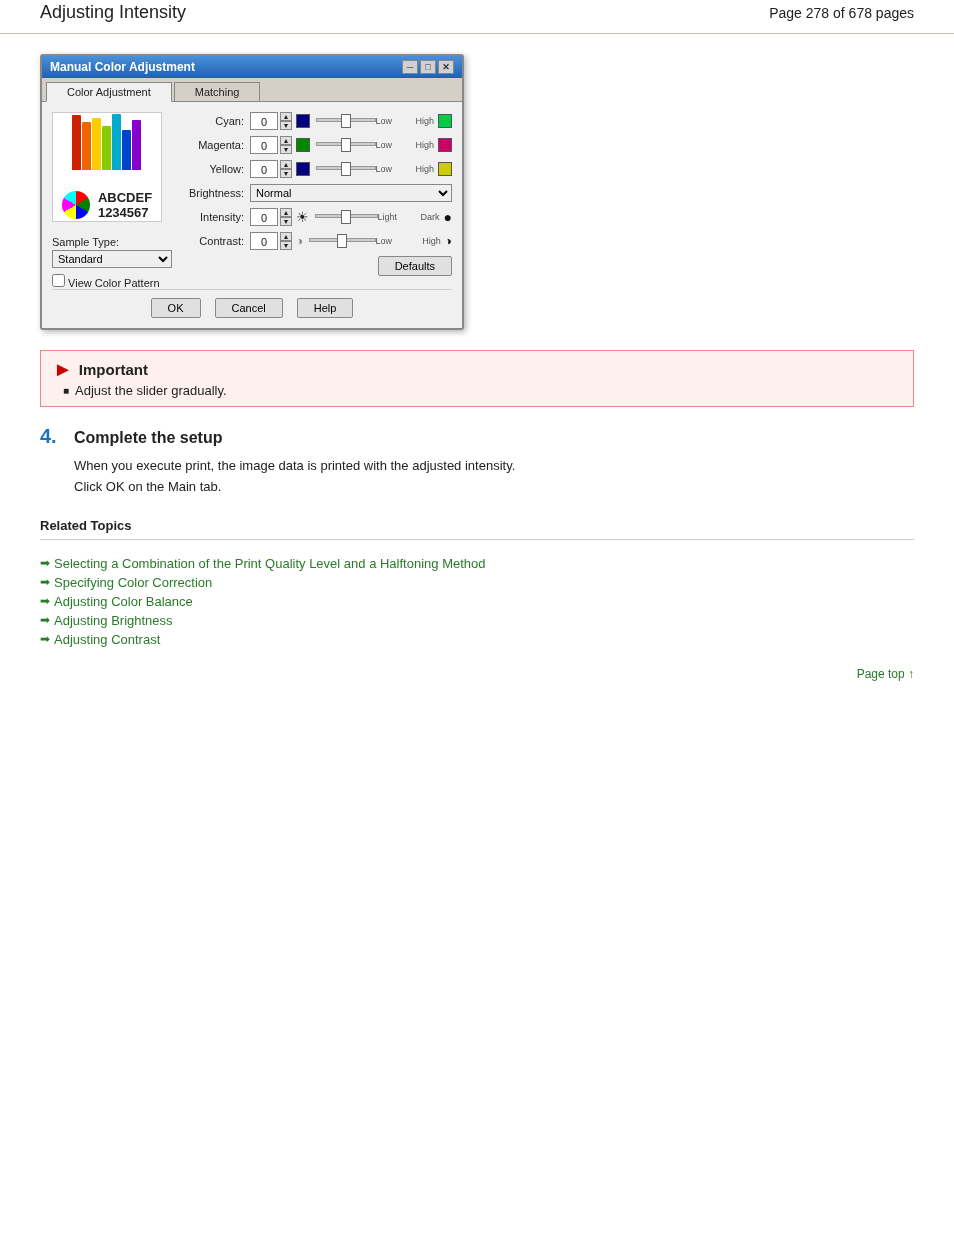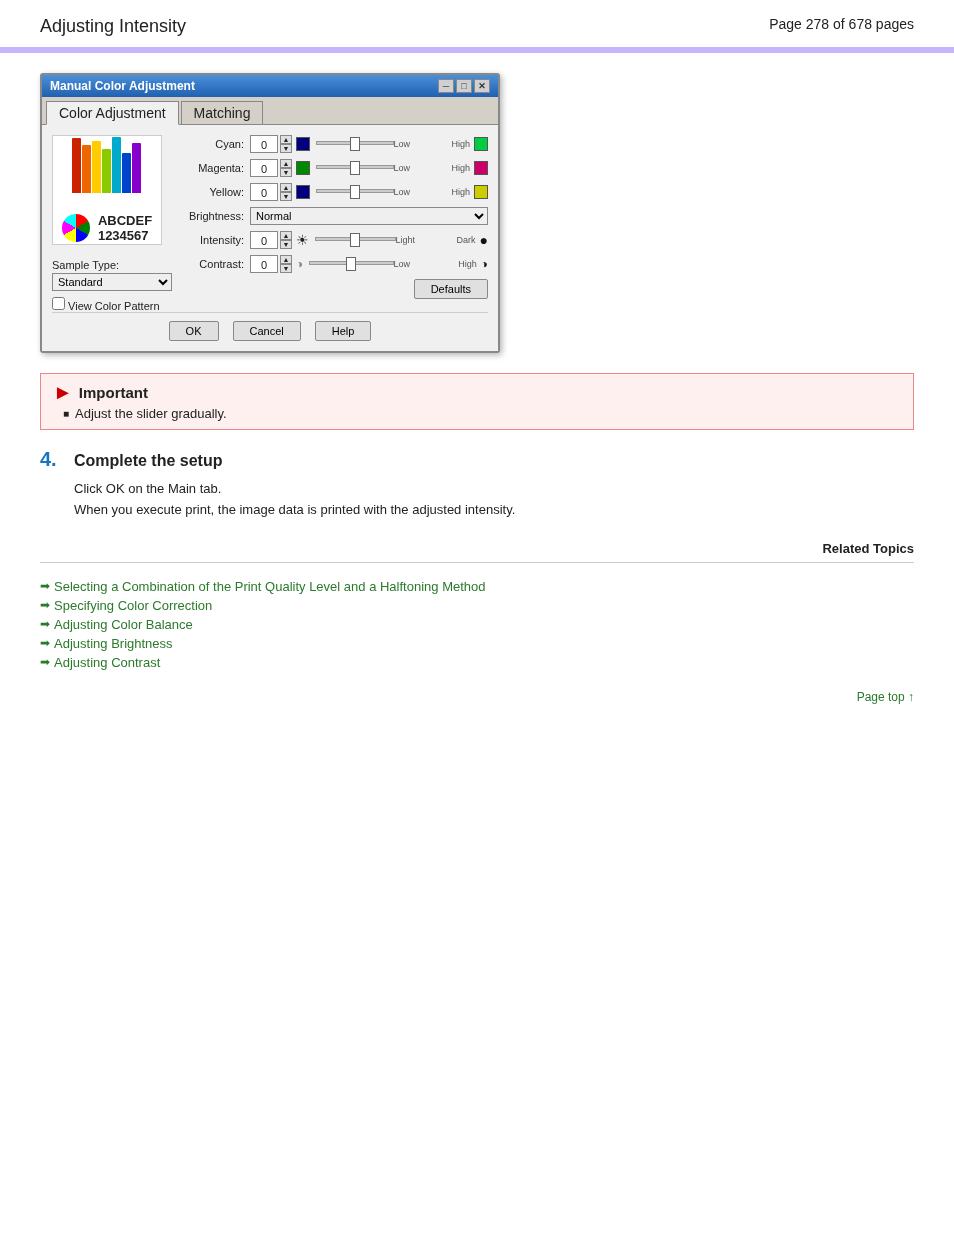--- a/index.html
+++ b/index.html
@@ -10,23 +10,23 @@
       background: #fff;
       width: 954px;
       min-height: 1235px;
       padding: 0;
     }
 
     
     .page-header {
       display: flex;
       justify-content: space-between;
-      align-items: flex-start;
-      padding: 16px 40px 10px 40px;
-      border-bottom: 6px solid #c4b5fd;
+      align-items: center;
+      padding: 2px 40px 10px 40px;
+      border-bottom: 1px solid #c4b5fd;
     }
     .page-title {
       font-size: 18px;
       font-weight: normal;
       color: #222;
     }
     .page-info {
       font-size: 14px;
       color: #222;
     }
@@ -38,21 +38,21 @@
 
     
     .dialog-container {
       margin-bottom: 20px;
     }
 
     
     .win-dialog {
       border: 2px solid #888;
       border-radius: 3px;
-      width: 460px;
+      width: 424px;
       background: #f0f0f0;
       font-family: 'Segoe UI', Arial, sans-serif;
       font-size: 12px;
       box-shadow: 2px 2px 6px rgba(0,0,0,0.3);
     }
     .win-titlebar {
       background: linear-gradient(to bottom, #4a90d9, #2060b0);
       color: white;
       padding: 4px 8px;
       display: flex;
@@ -77,26 +77,26 @@
       cursor: pointer;
       color: #333;
     }
     .win-tabs {
       display: flex;
       background: #d4d0c8;
       border-bottom: 1px solid #888;
       padding: 4px 4px 0 4px;
     }
     .win-tab {
-      padding: 3px 12px;
+      padding: 3px 20px;
       background: #d4d0c8;
       border: 1px solid #888;
       border-bottom: none;
       margin-right: 2px;
-      font-size: 14px;
+      font-size: 11px;
       cursor: pointer;
     }
     .win-tab.active {
       background: #f0f0f0;
       border-bottom: 1px solid #f0f0f0;
       margin-bottom: -1px;
       z-index: 1;
     }
     .win-body {
       padding: 10px;
@@ -313,21 +313,20 @@
     }
     .step-body {
       padding-left: 34px;
       font-size: 13px;
       line-height: 1.6;
     }
 
     
     .related-topics {
       margin-top: 20px;
-      text-align: right;
     }
     .related-title {
       font-weight: bold;
       font-size: 13px;
       margin-bottom: 6px;
     }
     .related-link {
       display: flex;
       align-items: center;
       color: #2a7a2a;
@@ -589,22 +588,22 @@
       <span>Adjust the slider gradually.</span>
     </div>
   </div>
 
   <div class="step-container">
     <div class="step-header">
       <span class="step-num">4.</span>
       <span class="step-title">Complete the setup</span>
     </div>
     <div class="step-body">
+      <div>When you execute print, the image data is printed with the adjusted intensity.</div>
       <div>Click OK on the Main tab.</div>
-      <div>When you execute print, the image data is printed with the adjusted intensity.</div>
     </div>
   </div>
 
   <div class="related-topics">
     <div class="related-title">Related Topics</div>
     <hr class="separator">
     <a class="related-link">
       <span class="link-arrow">➡</span>
       <span>Selecting a Combination of the Print Quality Level and a Halftoning Method</span>
     </a>

